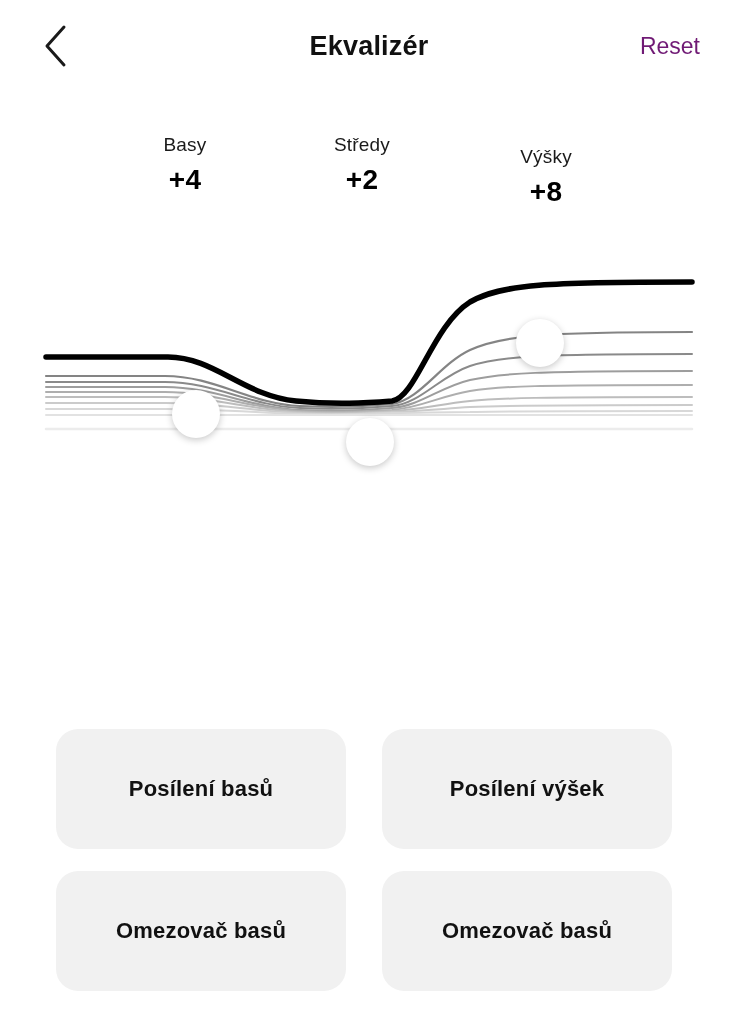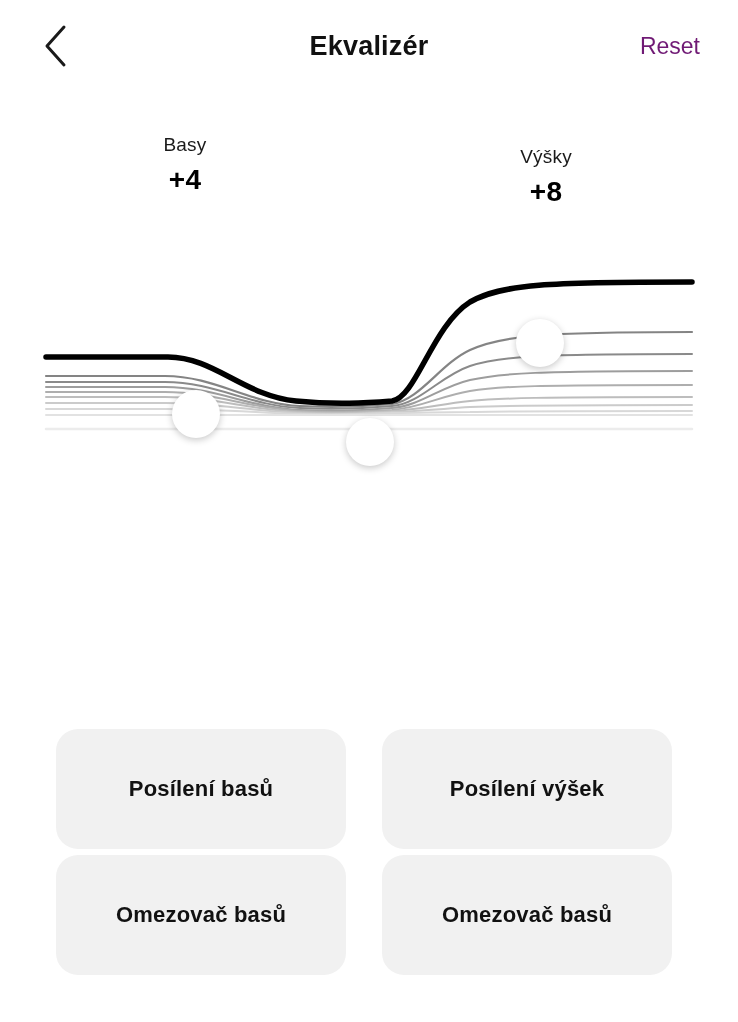--- a/index.html
+++ b/index.html
@@ -113,21 +113,21 @@
   .handle.h-treble { left: 516px; top: 65px; }
 
   
   .presets {
     position: absolute;
     left: 56px;
     top: 729px;
     width: 626px;
     display: flex;
     flex-wrap: wrap;
-    gap: 6px 36px;
+    gap: 22px 36px;
   }
   .preset-btn {
     width: 290px;
     height: 120px;
     border-radius: 22px;
     background: #f1f1f1;
     border: none;
     display: flex;
     align-items: center;
     justify-content: center;
@@ -153,20 +153,24 @@
       </span>
     </div>
     <div class="page-title">Ekvalizér</div>
     <button class="reset-btn">Reset</button>
   </div>
 
   <div class="bands">
     <div class="band bass">
       <div class="band-label">Basy</div>
       <div class="band-value">+4</div>
+    </div>
+    <div class="band mid">
+      <div class="band-label">Středy</div>
+      <div class="band-value">+2</div>
     </div>
     <div class="band treble">
       <div class="band-label">Výšky</div>
       <div class="band-value">+8</div>
     </div>
   </div>
 
   <div class="graph-wrap">
     <svg class="graph-svg" width="738" height="230" viewBox="0 0 738 230" xmlns="http://www.w3.org/2000/svg">
 

